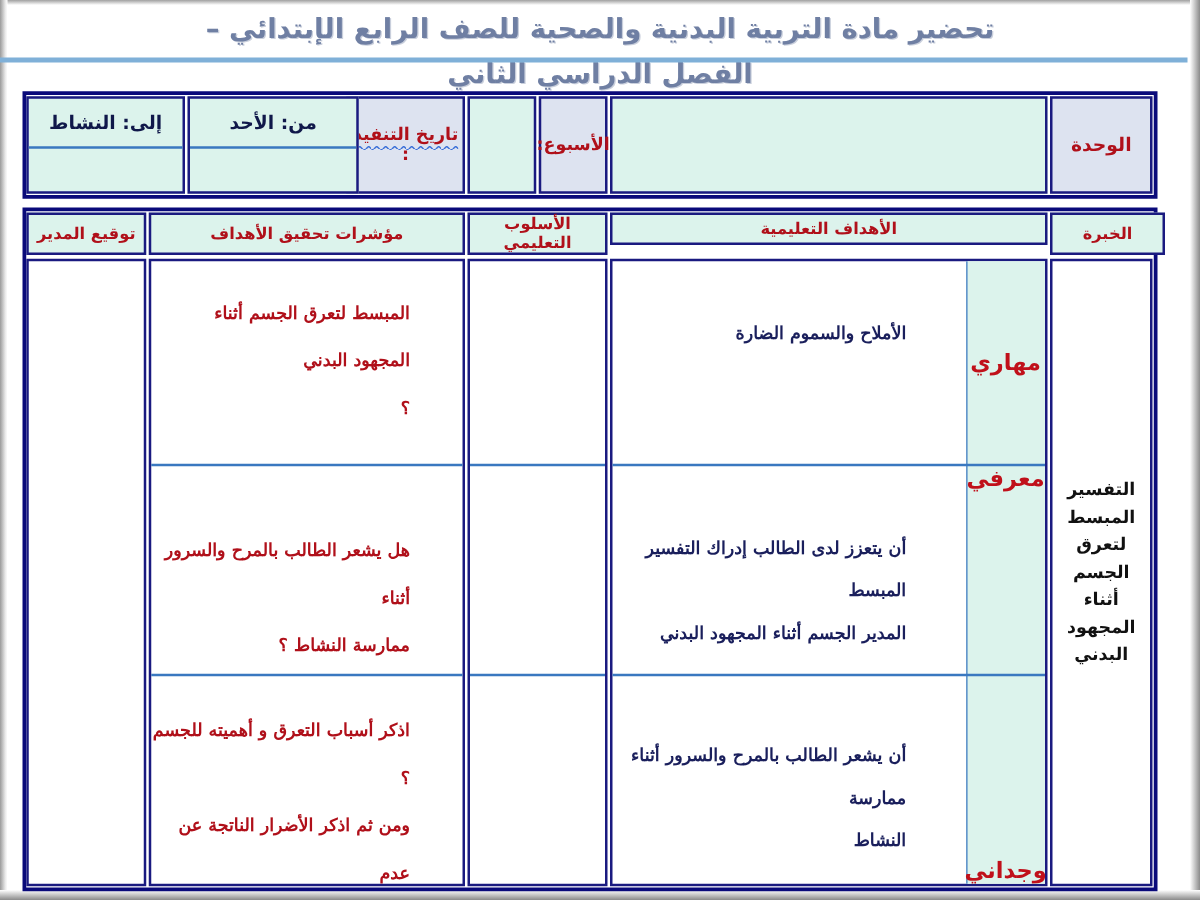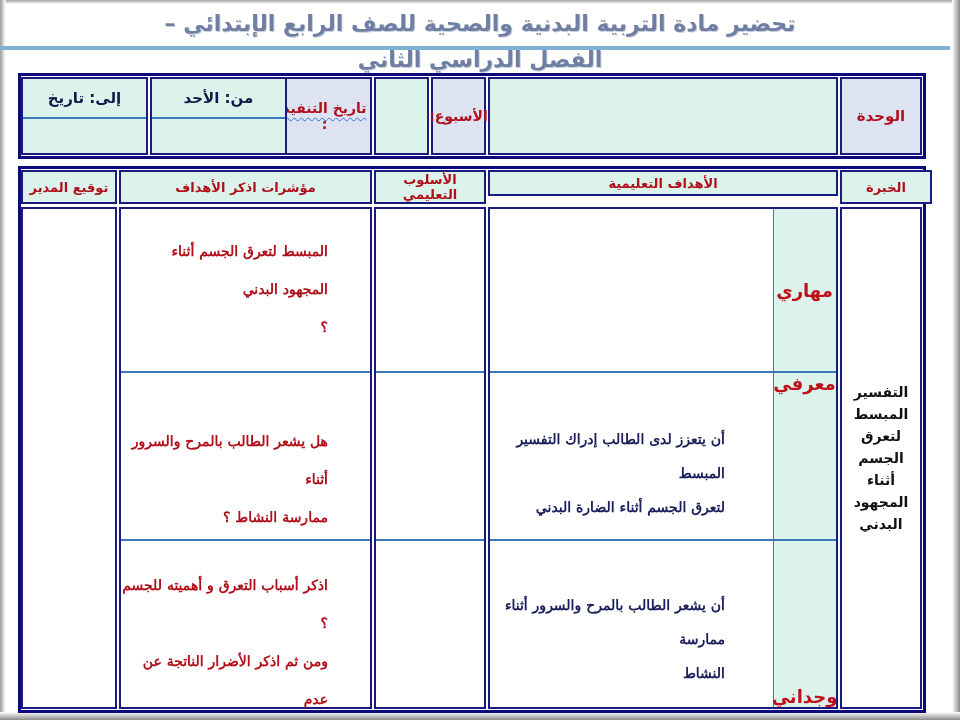--- a/index.html
+++ b/index.html
@@ -143,40 +143,40 @@
   <div class="split-top">
     <span class="lbl-navy">من: الأحد</span>
   </div>
   <div class="split-bottom">
     <span></span>
   </div>
 </div>
 
 <div class="cell bg-green" style="left:21px; top:77px; width:127px; height:78px; display:block;">
   <div class="split-top">
-    <span class="lbl-navy">إلى: تاريخ</span>
+    <span class="lbl-navy">إلى: النشاط</span>
   </div>
   <div class="split-bottom">
     <span></span>
   </div>
 </div>
 
 <div class="frame frame-bottom"></div>
 
 <div class="cell bg-green" style="left:840px; top:170px; width:92px; height:34px;">
   <span class="lbl-red" style="font-size:13px;">الخبرة</span>
 </div>
 <div class="cell bg-green" style="left:488px; top:170px; width:350px; height:26px;">
   <span class="lbl-red" style="font-size:13px;">الأهداف التعليمية</span>
 </div>
 <div class="cell bg-green" style="left:374px; top:170px; width:112px; height:34px;">
   <span class="lbl-red" style="font-size:13px;">الأسلوب التعليمي</span>
 </div>
 <div class="cell bg-green" style="left:119px; top:170px; width:253px; height:34px;">
-  <span class="lbl-red" style="font-size:13px;">مؤشرات اذكر الأهداف</span>
+  <span class="lbl-red" style="font-size:13px;">مؤشرات تحقيق الأهداف</span>
 </div>
 <div class="cell bg-green" style="left:21px; top:170px; width:96px; height:34px;">
   <span class="lbl-red" style="font-size:13px;">توقيع المدير</span>
 </div>
 
 <div class="cell bg-white" style="left:840px; top:207px; width:82px; height:502px;">
   <div class="exp-text">
     <div>التفسير</div>
     <div>المبسط</div>
     <div>لتعرق الجسم</div>
@@ -202,37 +202,38 @@
 <div class="hline" style="left:376px; top:371px; width:108px;"></div>
 <div class="hline" style="left:376px; top:539px; width:108px;"></div>
 <div class="hline" style="left:121px; top:371px; width:249px;"></div>
 <div class="hline" style="left:121px; top:539px; width:249px;"></div>
 
 <div>
   <div style="position:absolute; left:773px; top:209px; width:63px; height:162px; display:flex; align-items:center; justify-content:center;">
     <span class="cat-label">مهاري</span>
   </div>
   <div class="body-text obj-text" style="position:absolute; left:495px; top:250px; width:230px;">
+    <div>الأملاح والسموم الضارة</div>
   </div>
   <div style="position:absolute; left:376px; top:209px; width:108px; height:162px;">
     <span></span>
   </div>
   <div class="body-text ind-text" style="position:absolute; left:122px; top:232px; width:206px; line-height:38px;">
     <div>المبسط لتعرق الجسم أثناء المجهود البدني</div>
     <div>؟</div>
   </div>
 </div>
 
 <div>
   <div style="position:absolute; left:773px; top:373px; width:63px; height:166px; display:flex; align-items:flex-start; justify-content:center;">
     <span class="cat-label">معرفي</span>
   </div>
   <div class="body-text obj-text" style="position:absolute; left:495px; top:422px; width:230px;">
     <div>أن يتعزز لدى الطالب إدراك التفسير المبسط</div>
-    <div>لتعرق الجسم أثناء الضارة البدني</div>
+    <div>المدير الجسم أثناء المجهود البدني</div>
   </div>
   <div style="position:absolute; left:376px; top:373px; width:108px; height:166px;">
     <span></span>
   </div>
   <div class="body-text ind-text" style="position:absolute; left:122px; top:422px; width:206px; line-height:38px;">
     <div>هل يشعر الطالب بالمرح والسرور أثناء</div>
     <div>ممارسة النشاط ؟</div>
   </div>
 </div>
 

